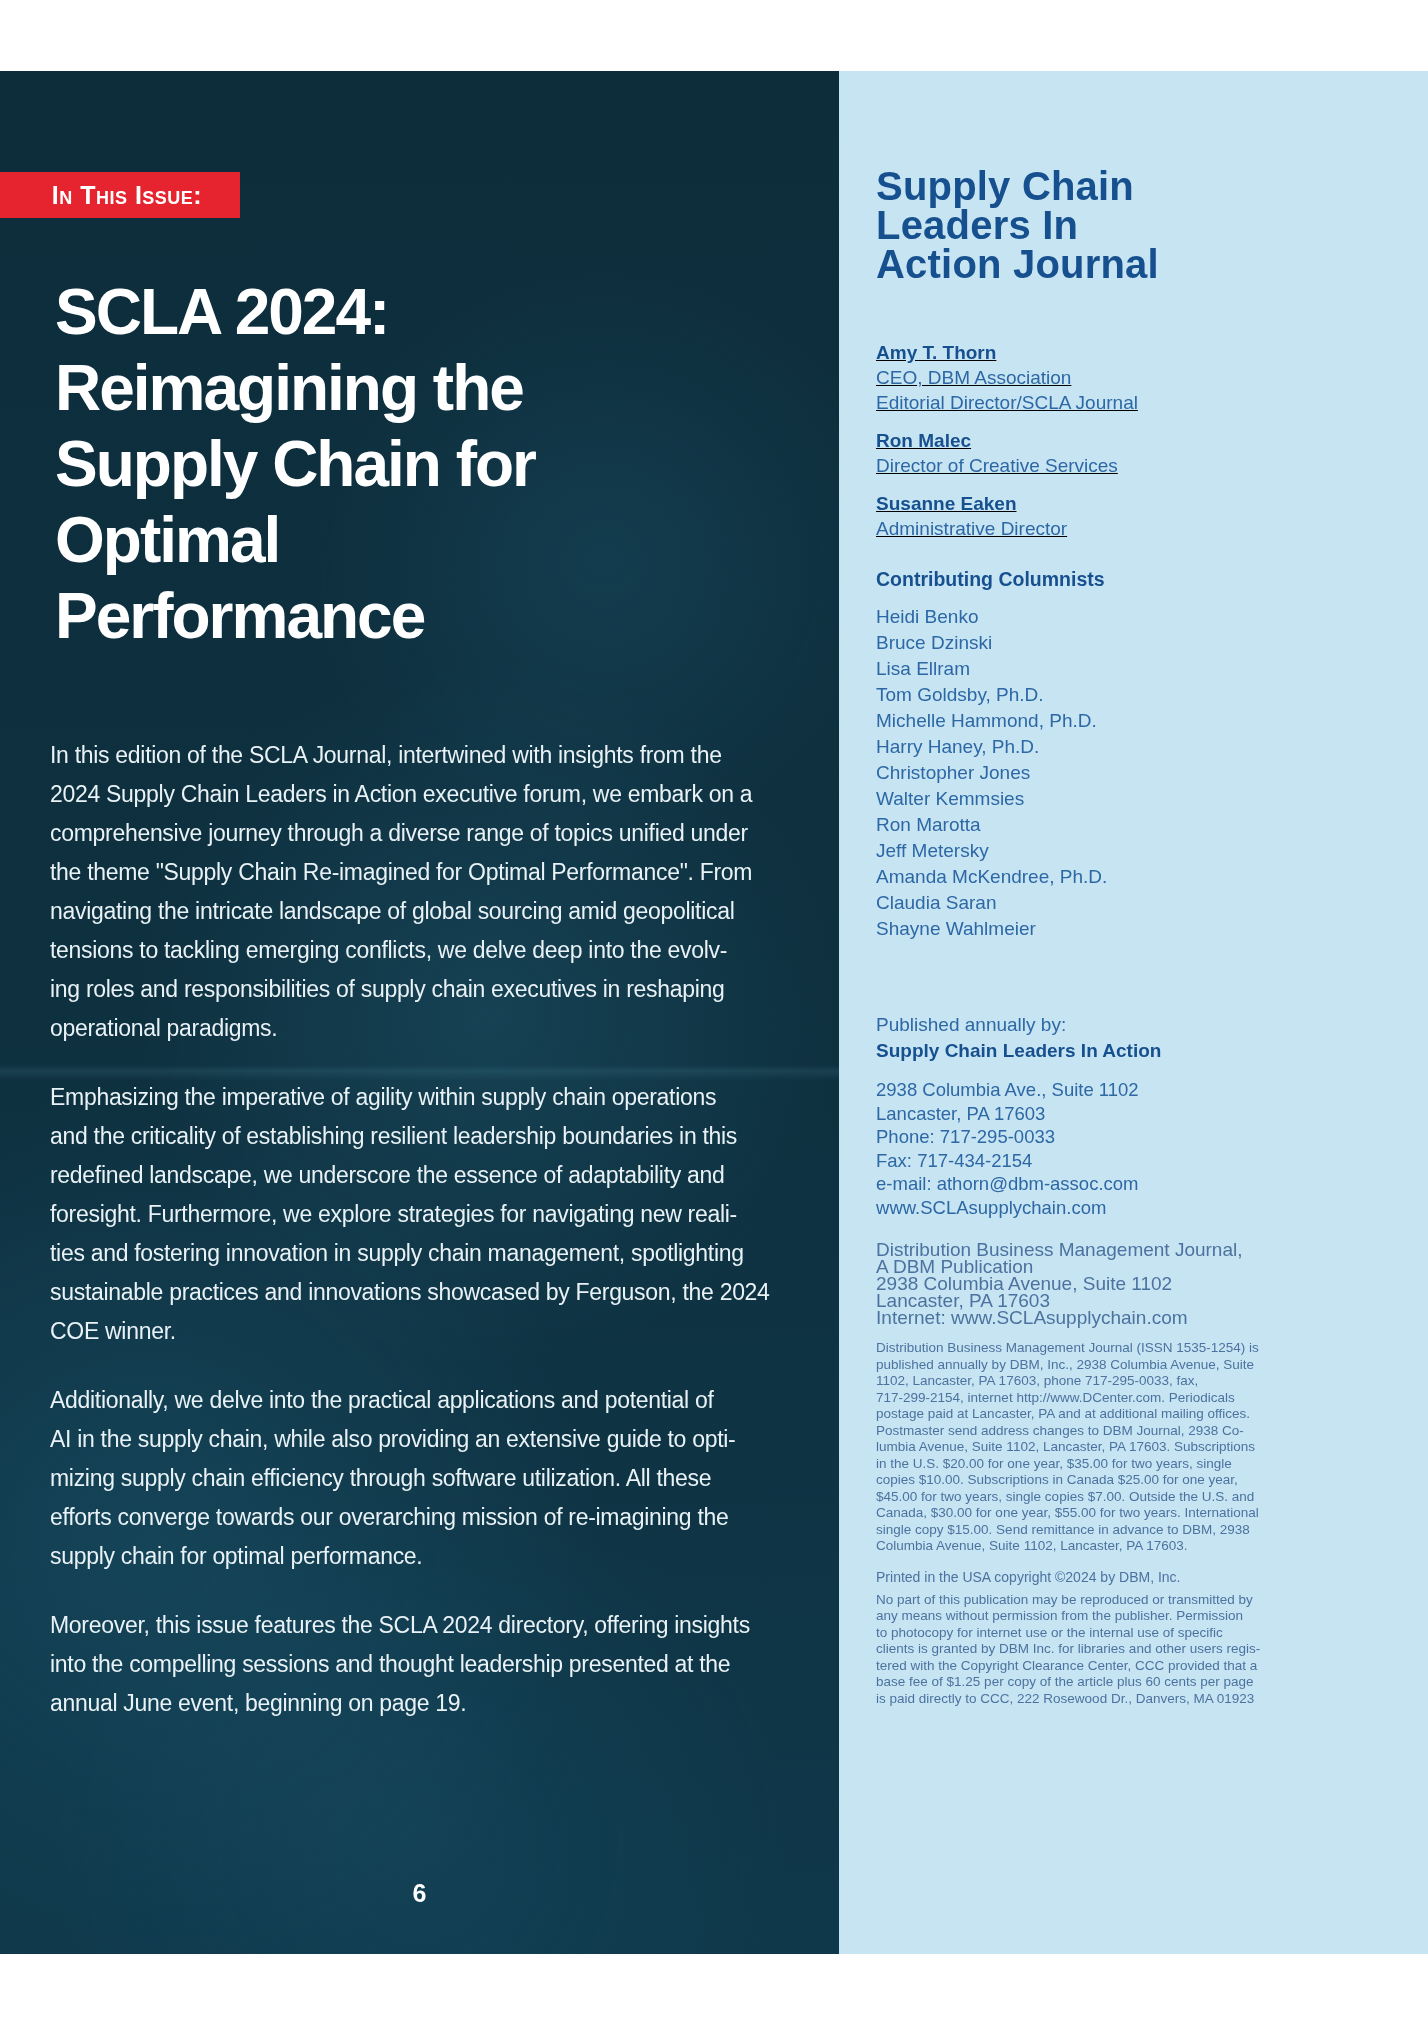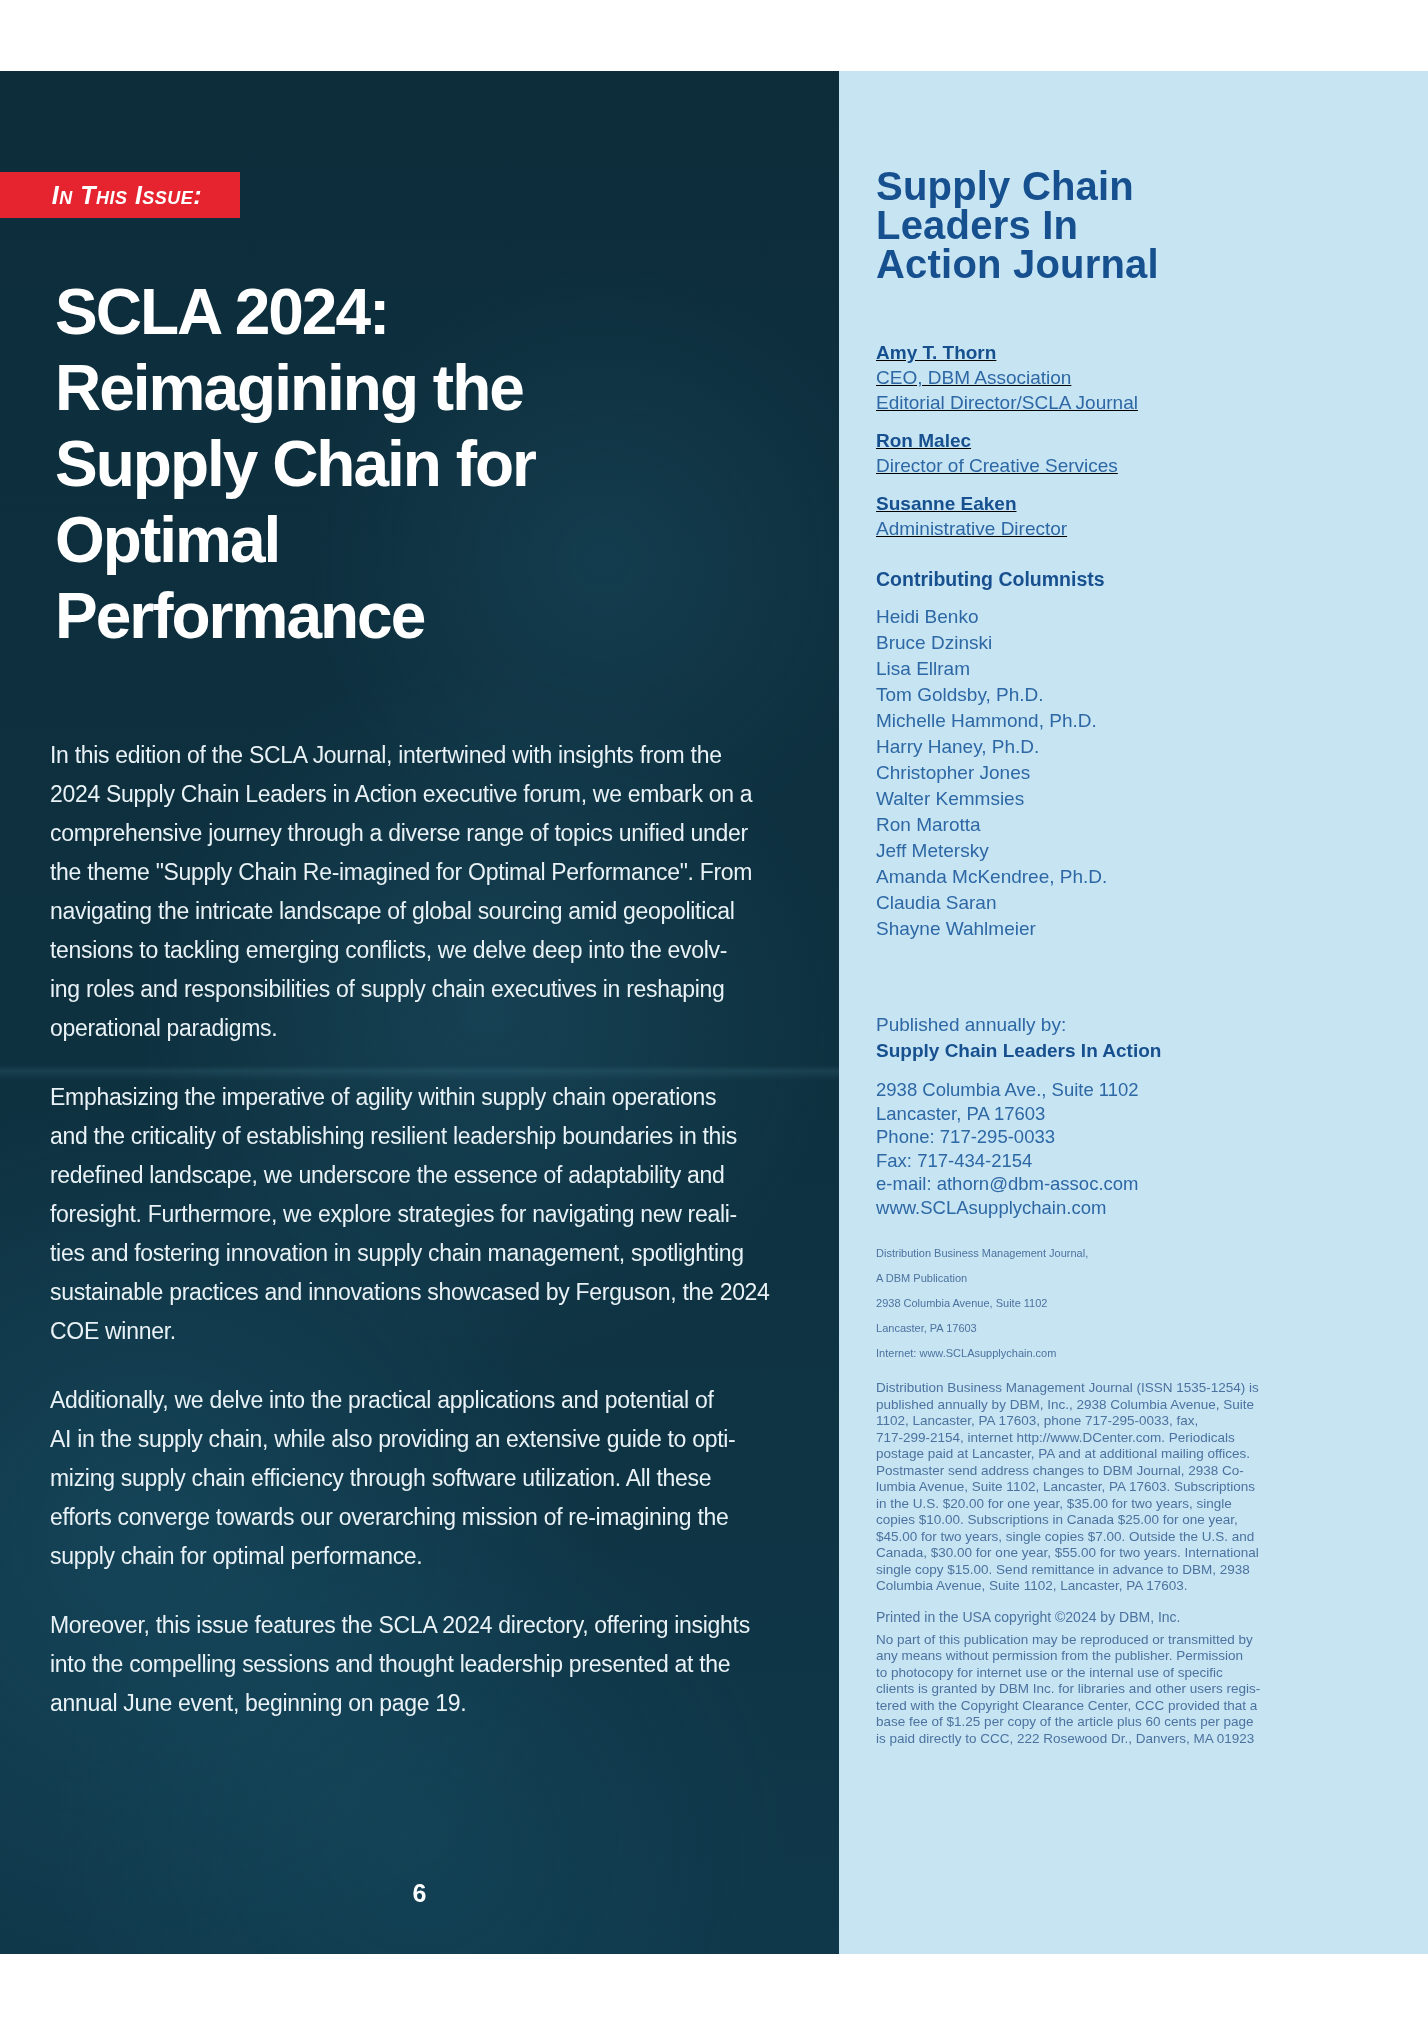--- a/index.html
+++ b/index.html
@@ -23,21 +23,21 @@
       radial-gradient(circle 500px at 58% 50%, rgba(50,125,155,.22), rgba(50,125,155,0) 70%),
       radial-gradient(circle 620px at 18% 78%, rgba(38,108,138,.28), rgba(38,108,138,0) 72%),
       radial-gradient(circle 520px at 50% 94%, rgba(32,98,128,.22), rgba(32,98,128,0) 70%),
       linear-gradient(180deg,#0d2d3b 0%, #0e3140 55%, #0f384a 100%);
   }
   .issue-banner{
     margin-top:101px; width:240px; height:46px; background:var(--banner-red);
     display:flex; align-items:center; justify-content:center;
   }
   .issue-banner-label{
-    color:#ffffff; font-style:italic; font-weight:bold; font-variant:small-caps;
+    color:#ffffff; font-weight:bold; font-variant:small-caps;
     font-size:25px; letter-spacing:.5px; padding-left:14px;
   }
   .article-title{
     margin:56px 0 0 55px; color:var(--headline-white); font-weight:bold;
     font-size:64px; line-height:76px; letter-spacing:-2px; white-space:pre-line;
   }
   .article-body{ margin:82px 0 0 50px; width:810px; }
   .body-paragraph{
     color:var(--body-text); font-size:23px; line-height:39px; letter-spacing:-.3px;
     white-space:pre-line; margin-bottom:30px;
@@ -65,21 +65,21 @@
   }
   .columnists-list{ margin-top:12px; }
   .columnist-name{ color:var(--text-blue); font-size:19px; line-height:26px; }
   .publisher-block{ margin-top:70px; }
   .published-label{ color:var(--text-blue); font-size:19px; line-height:26px; }
   .published-name{ color:var(--brand-blue); font-weight:bold; font-size:19px; line-height:26px; }
   .address-block{
     margin-top:14px; color:var(--text-blue); font-size:18.5px; line-height:23.5px; white-space:pre-line;
   }
   .distribution-block{
-    margin-top:22px; color:var(--fine-blue); font-size:11px; line-height:25px; white-space:pre-line;
+    margin-top:22px; color:var(--fine-blue); font-size:19px; line-height:17px; white-space:pre-line;
   }
   .fine-print{
     margin-top:14px; color:var(--fine-blue); font-size:13.5px; line-height:16.5px; white-space:pre-line;
   }
   .printed-line{ margin-top:14px; color:var(--fine-blue); font-size:14px; line-height:17px; }
   .permission-note{
     margin-top:6px; color:var(--fine-blue); font-size:13.5px; line-height:16.5px; white-space:pre-line;
   }
 </style>
 </head>

